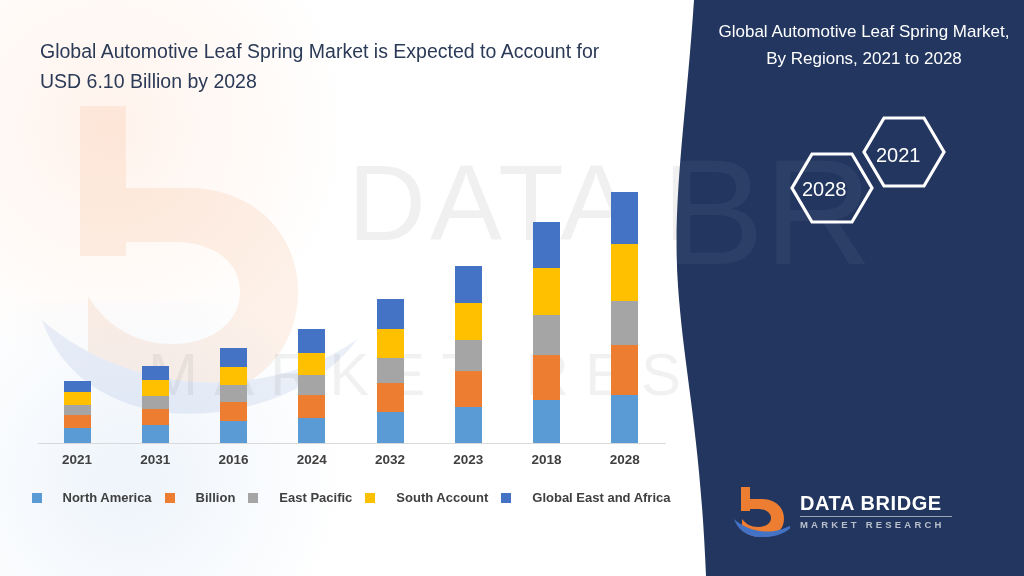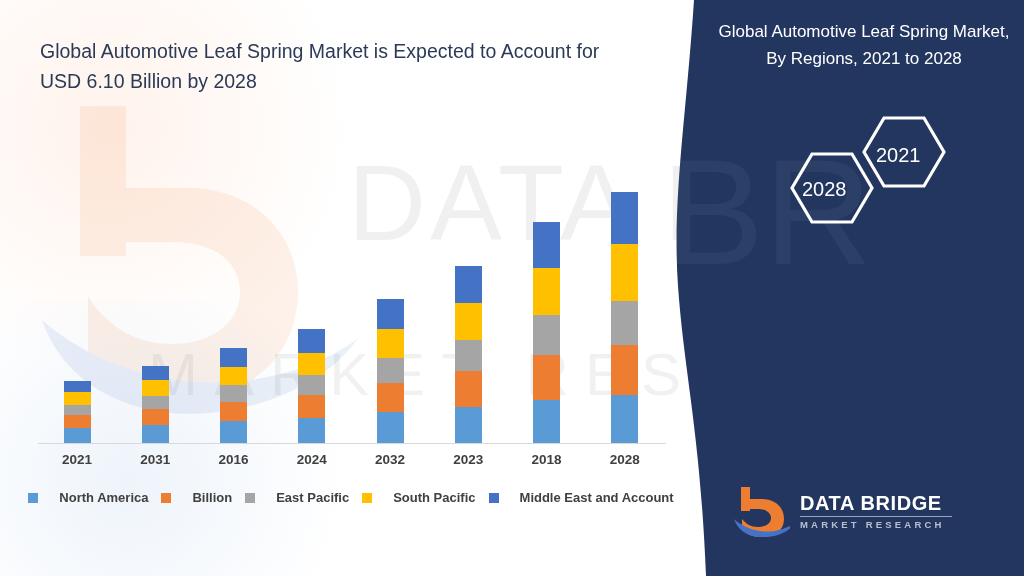--- a/index.html
+++ b/index.html
@@ -201,25 +201,25 @@
         <div class="lg">
           <span class="lg-sw" style="background: rgb(237, 125, 49);"></span>
           <span class="lg-tx">Billion</span>
         </div>
         <div class="lg">
           <span class="lg-sw" style="background: rgb(165, 165, 165);"></span>
           <span class="lg-tx">East Pacific</span>
         </div>
         <div class="lg">
           <span class="lg-sw" style="background: rgb(255, 192, 0);"></span>
-          <span class="lg-tx">South Pacific</span>
+          <span class="lg-tx">South Account</span>
         </div>
         <div class="lg">
           <span class="lg-sw" style="background: rgb(68, 114, 196);"></span>
-          <span class="lg-tx">Middle East and Account</span>
+          <span class="lg-tx">Global East and Africa</span>
         </div>
       </div>
   </div>
 
   <div class="right-panel">
     <svg viewBox="0 0 1024 576" xmlns="http://www.w3.org/2000/svg" preserveAspectRatio="none">
       <path d="M1024 0 L694 0 C686 120 672 200 678 286 C684 372 700 430 706 576 L1024 576 Z" fill="#22365F"></path>
     </svg>
   </div>
 

